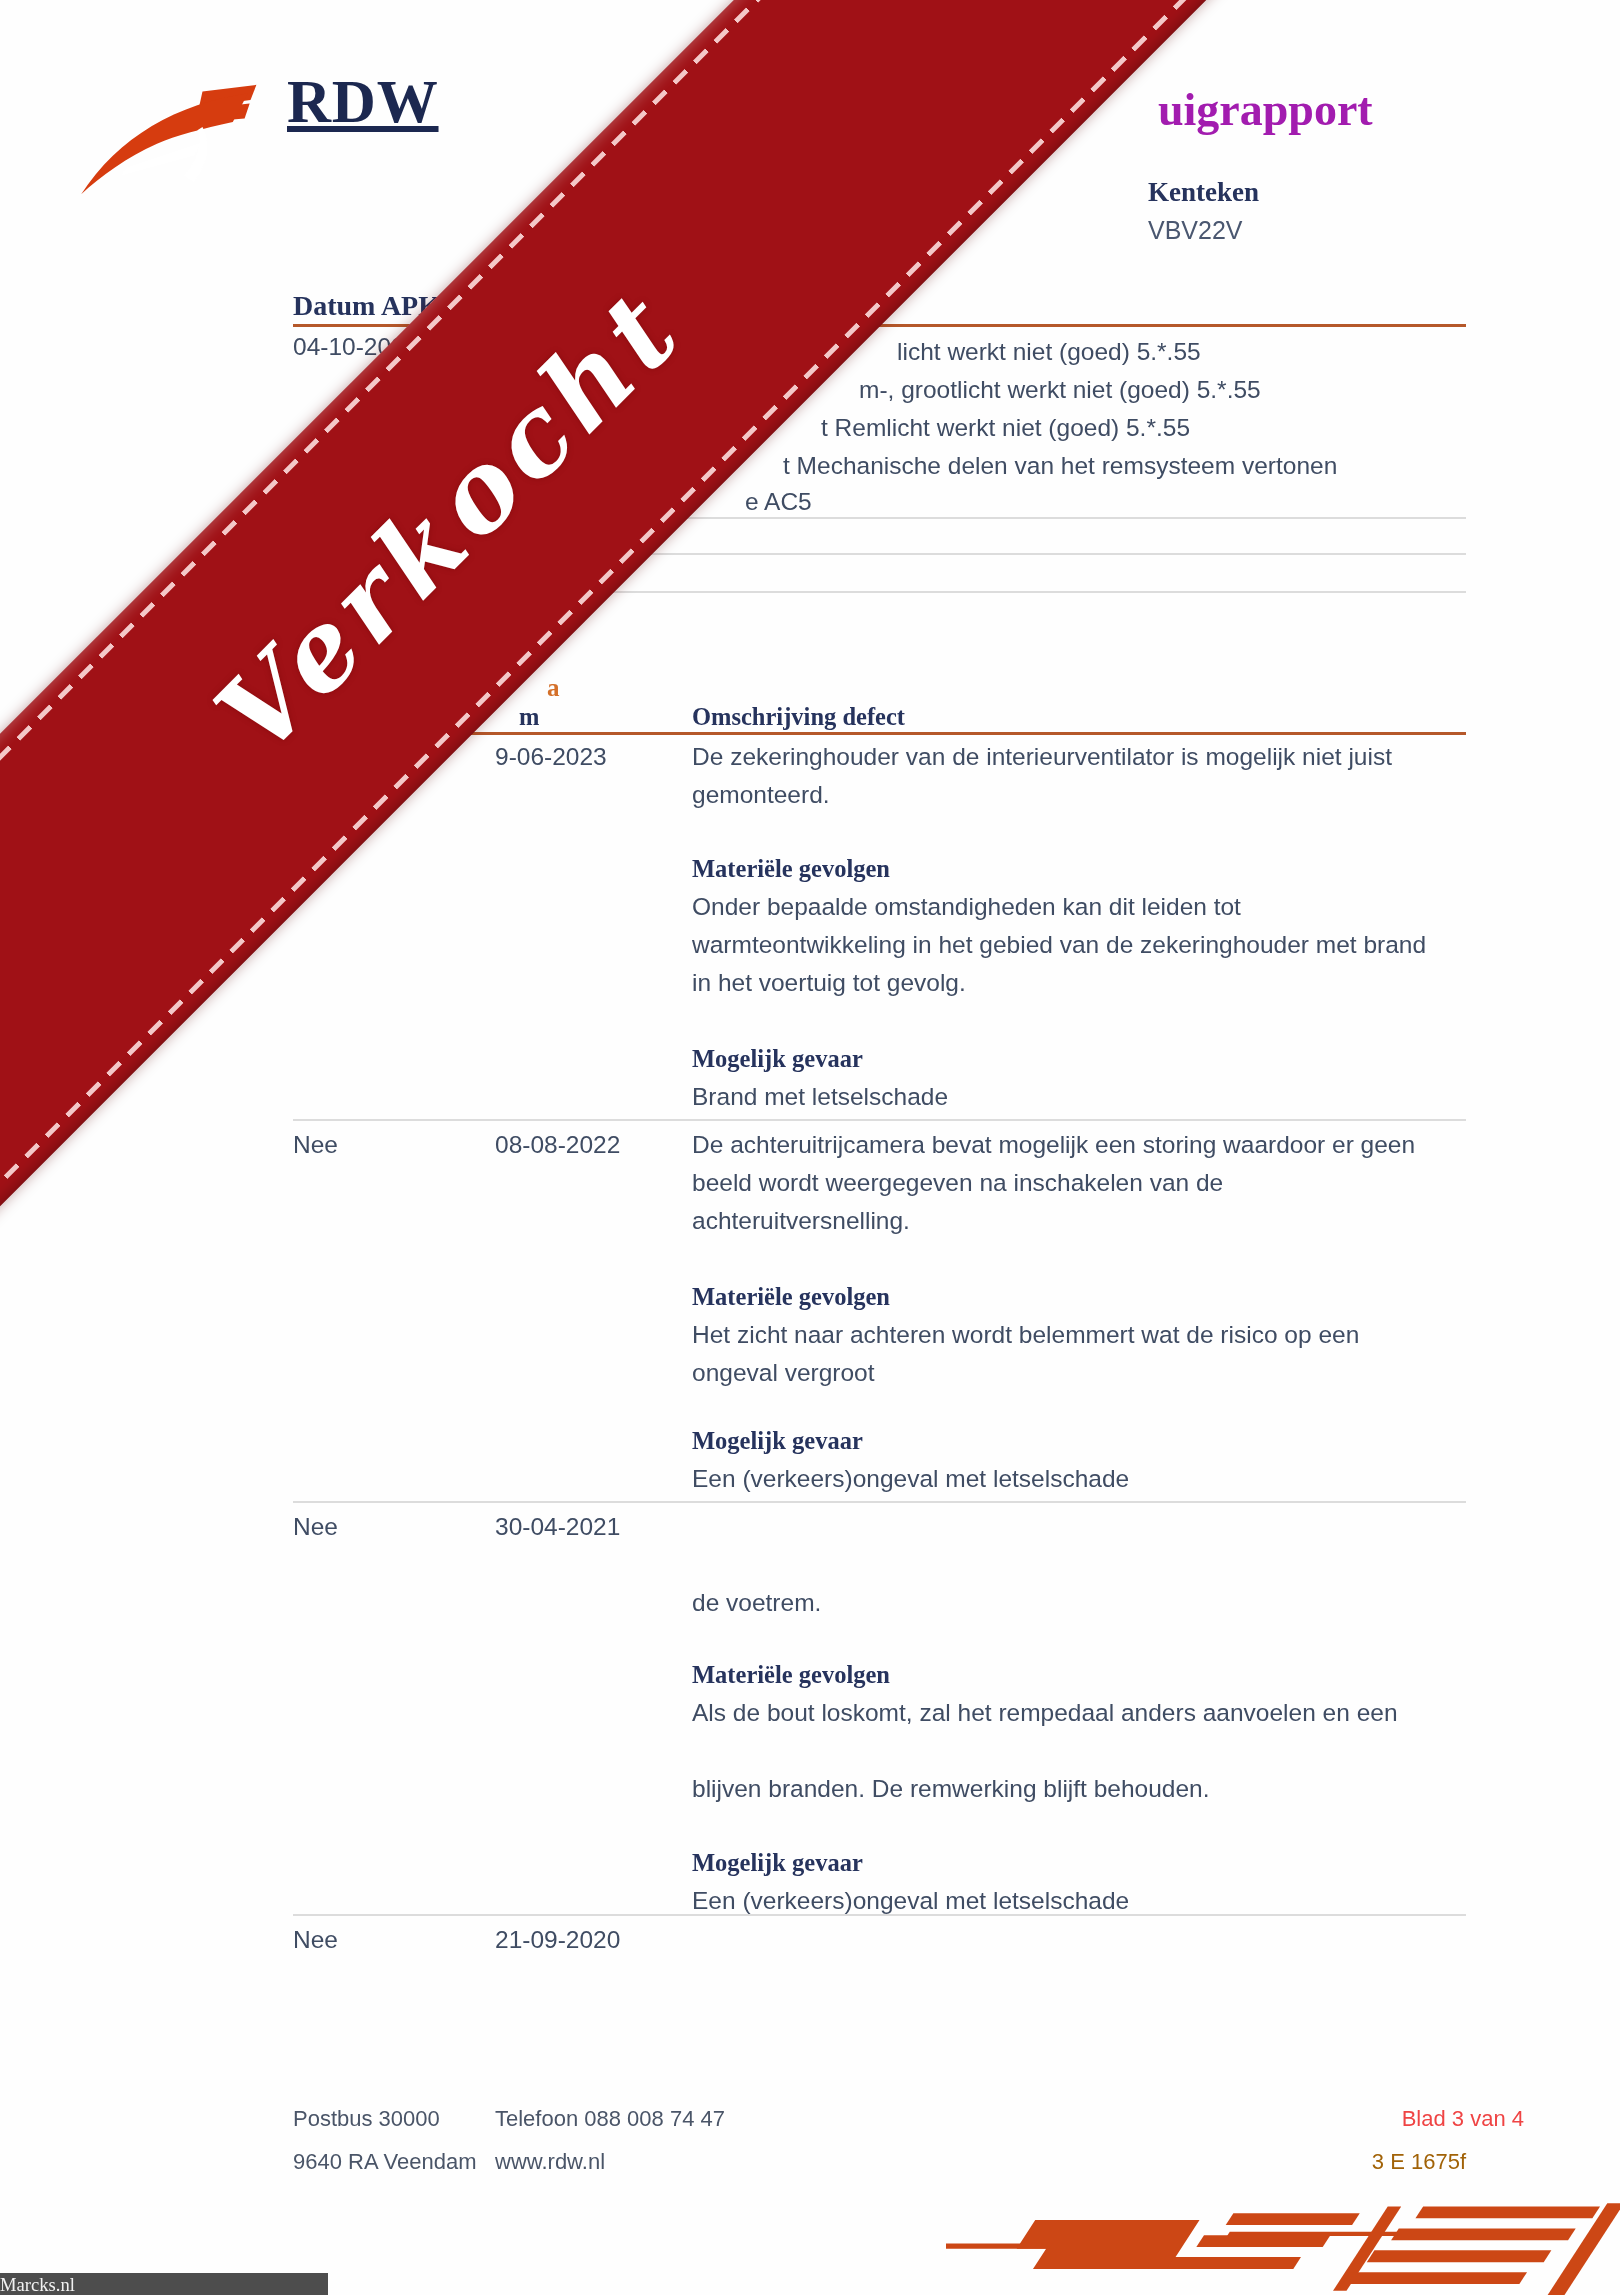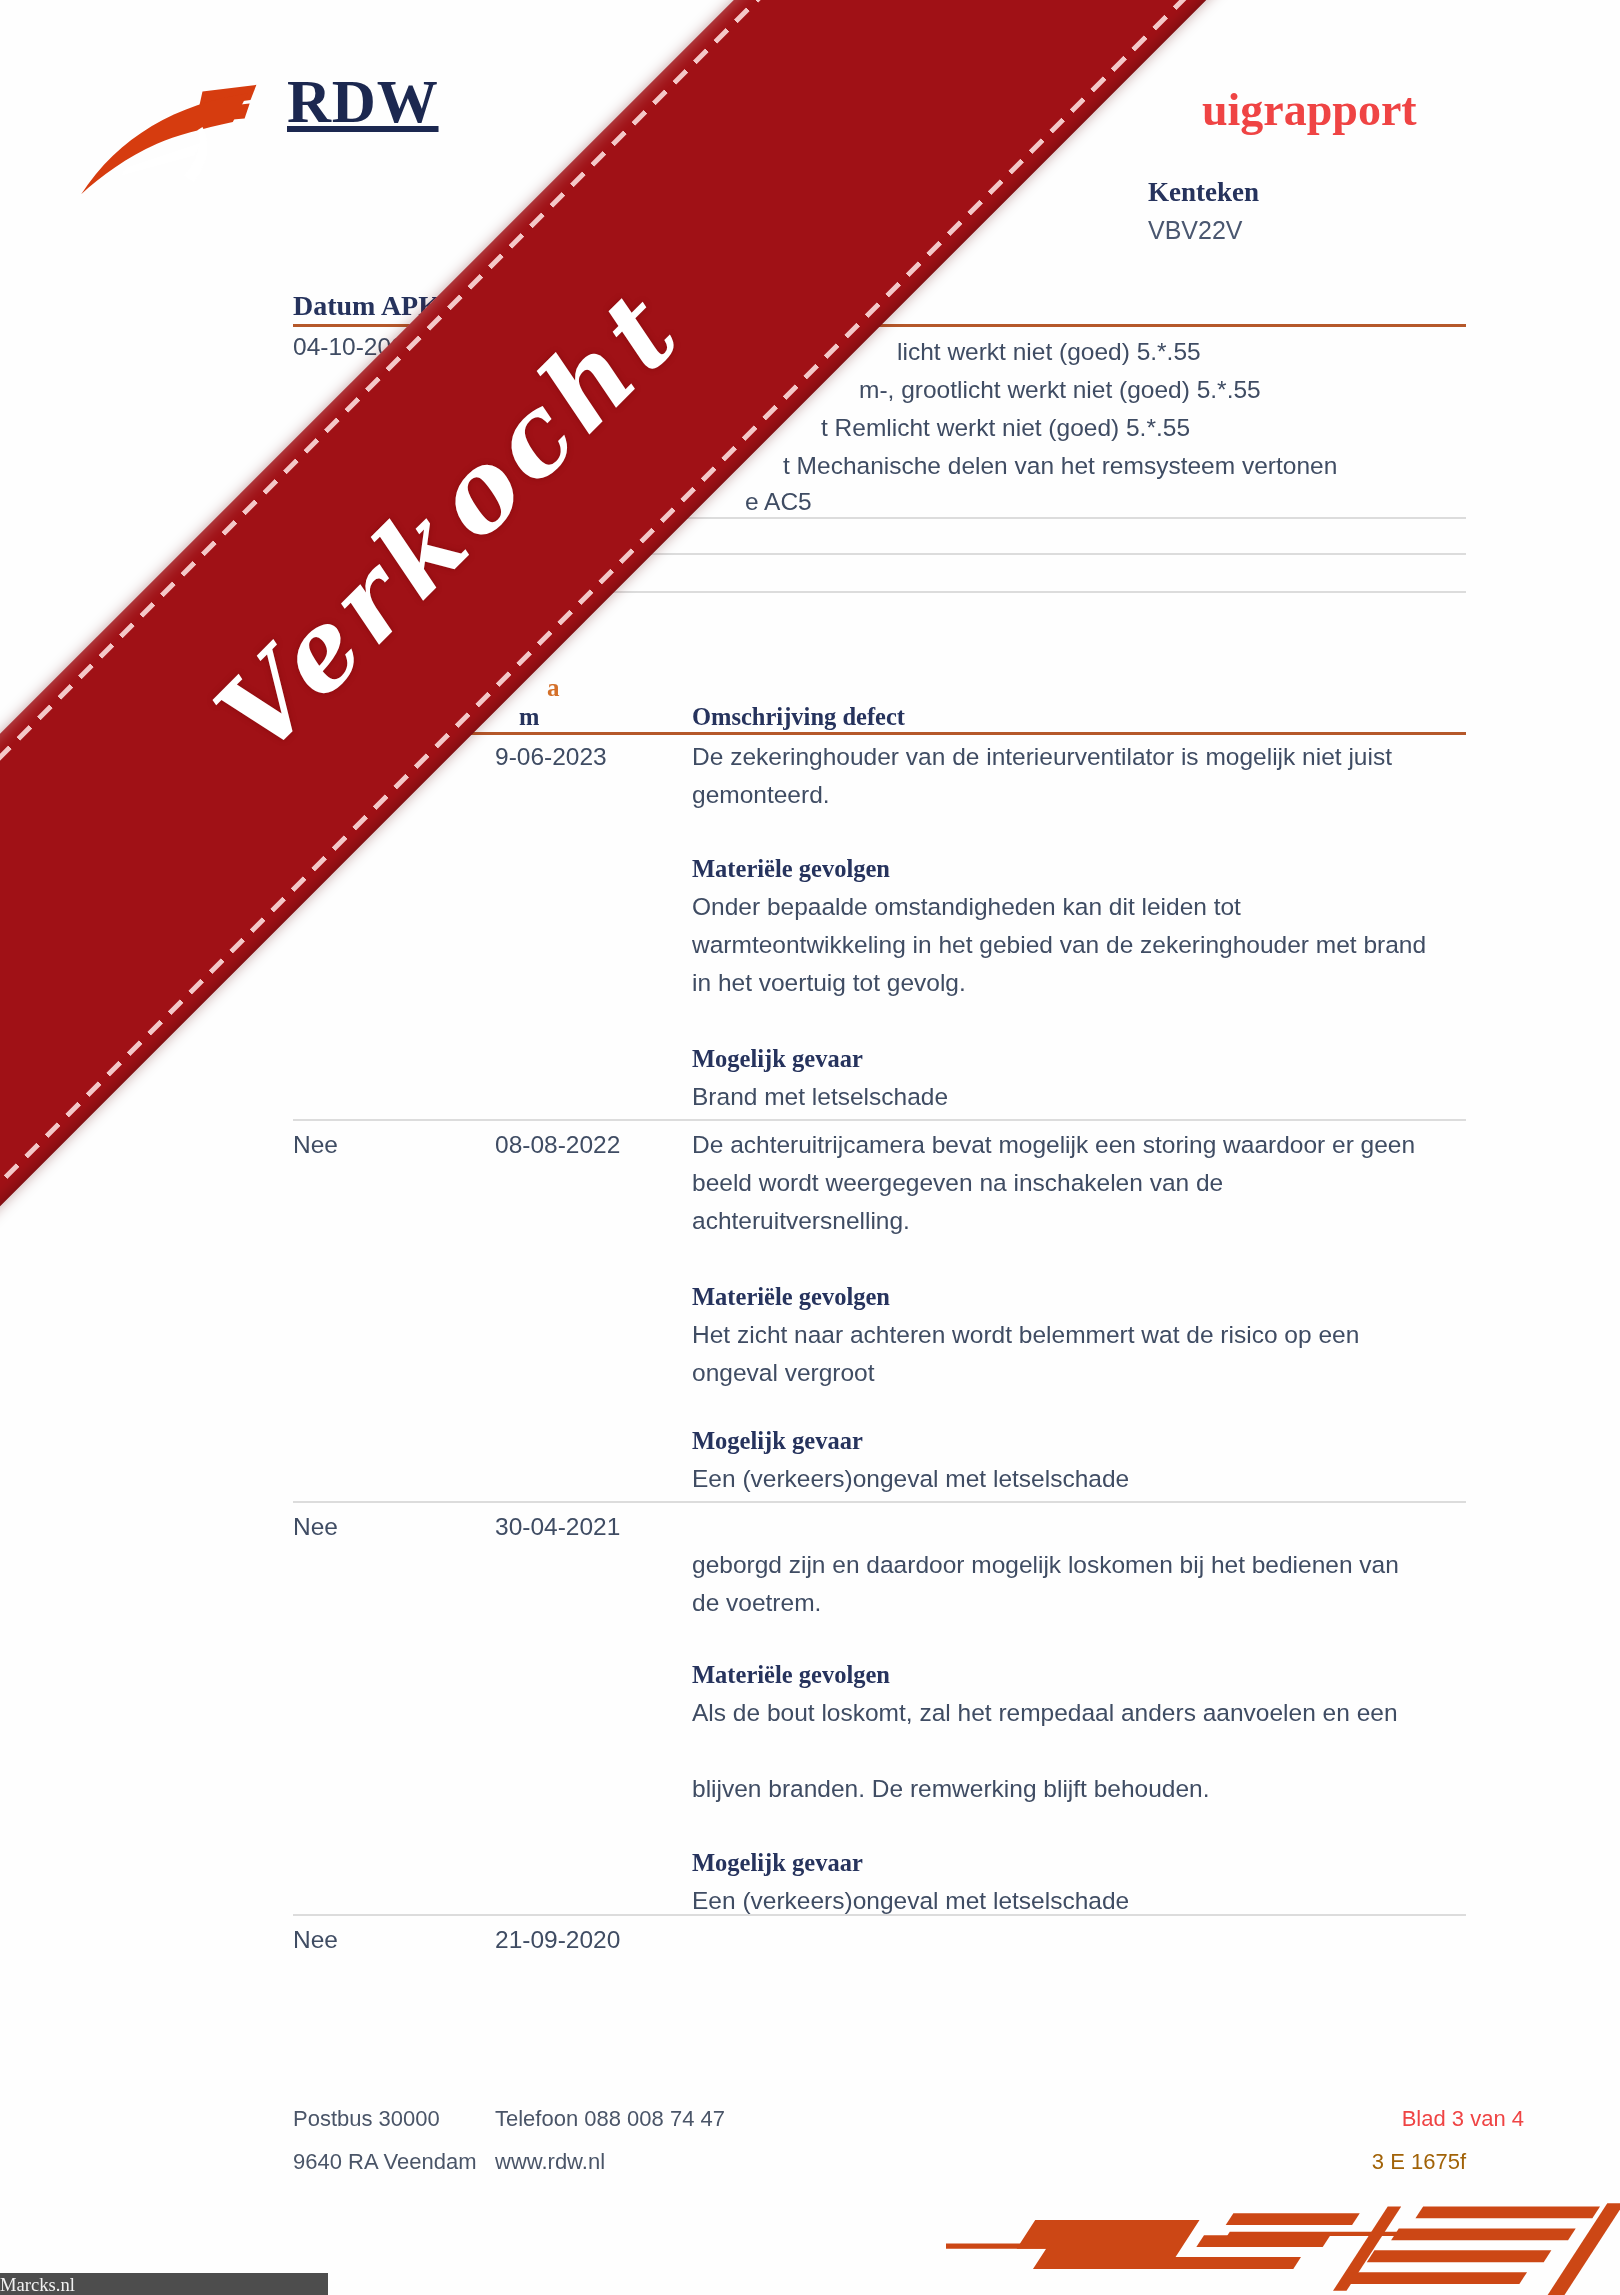--- a/index.html
+++ b/index.html
@@ -23,21 +23,21 @@
           border-radius:2.5px;}
   #banner:before{top:14.4px;}
   #banner:after{bottom:14.4px;}
   #banner .vt{font:italic 600 108px/1 "DejaVu Serif",serif;color:#ffffff;letter-spacing:7.6px;
           transform:translateX(-51px);text-shadow:0 0 6.8px rgba(110,0,0,.45);}
   
   #marcks{position:absolute;left:0;top:2273px;width:328px;height:23px;background:#4d4d4d;
           color:#f2f2f2;font:18.6px/23px "Liberation Serif",serif;box-sizing:border-box;}
   
   #rdw-word{position:absolute;left:287px;top:71px;font:bold 61px/1 "Liberation Serif",serif;color:#1c2850;letter-spacing:0.8px;text-decoration:underline;}
-  #title-frag{position:absolute;left:1158px;top:87px;font:bold 46px/1 "Liberation Serif",serif;color:#ef4444;margin-left:44px;}
+  #title-frag{position:absolute;left:1158px;top:87px;font:bold 46px/1 "Liberation Serif",serif;color:#a21caf;}
   svg{position:absolute;}
 </style>
 </head>
 <body>
 
 <div id="page">
 
   <svg style="left:76px;top:68px" width="194" height="139" viewBox="0 0 230 165">
     <polygon points="150,28 214,20 207,38 146,46" fill="#d63c0f"></polygon>
     <polygon points="136,50 206,42 200,60 130,66" fill="#d63c0f"></polygon>
@@ -91,21 +91,20 @@
   <span class="t" style="left:692px;top:1207px">achteruitversnelling.</span>
   <span class="t b" style="left:692px;top:1283px;font-size:24.5px">Materiële gevolgen</span>
   <span class="t" style="left:692px;top:1321px">Het zicht naar achteren wordt belemmert wat de risico op een</span>
   <span class="t" style="left:692px;top:1359px">ongeval vergroot</span>
   <span class="t b" style="left:692px;top:1427px;font-size:24.5px">Mogelijk gevaar</span>
   <span class="t" style="left:692px;top:1465px">Een (verkeers)ongeval met letselschade</span>
 
   <div class="hr-g" style="top:1501px"></div>
   <span class="t" style="left:293px;top:1513px">Nee</span>
   <span class="t" style="left:495px;top:1513px">30-04-2021</span>
-  <span class="t" style="left:692px;top:1551px">geborgd zijn en daardoor mogelijk loskomen bij het bedienen van</span>
   <span class="t" style="left:692px;top:1589px">de voetrem.</span>
   <span class="t b" style="left:692px;top:1661px;font-size:24.5px">Materiële gevolgen</span>
   <span class="t" style="left:692px;top:1699px">Als de bout loskomt, zal het rempedaal anders aanvoelen en een</span>
   <span class="t" style="left:692px;top:1775px">blijven branden. De remwerking blijft behouden.</span>
   <span class="t b" style="left:692px;top:1849px;font-size:24.5px">Mogelijk gevaar</span>
   <span class="t" style="left:692px;top:1887px">Een (verkeers)ongeval met letselschade</span>
 
   <div class="hr-g" style="top:1914px"></div>
   <span class="t" style="left:293px;top:1926px">Nee</span>
   <span class="t" style="left:495px;top:1926px">21-09-2020</span>

